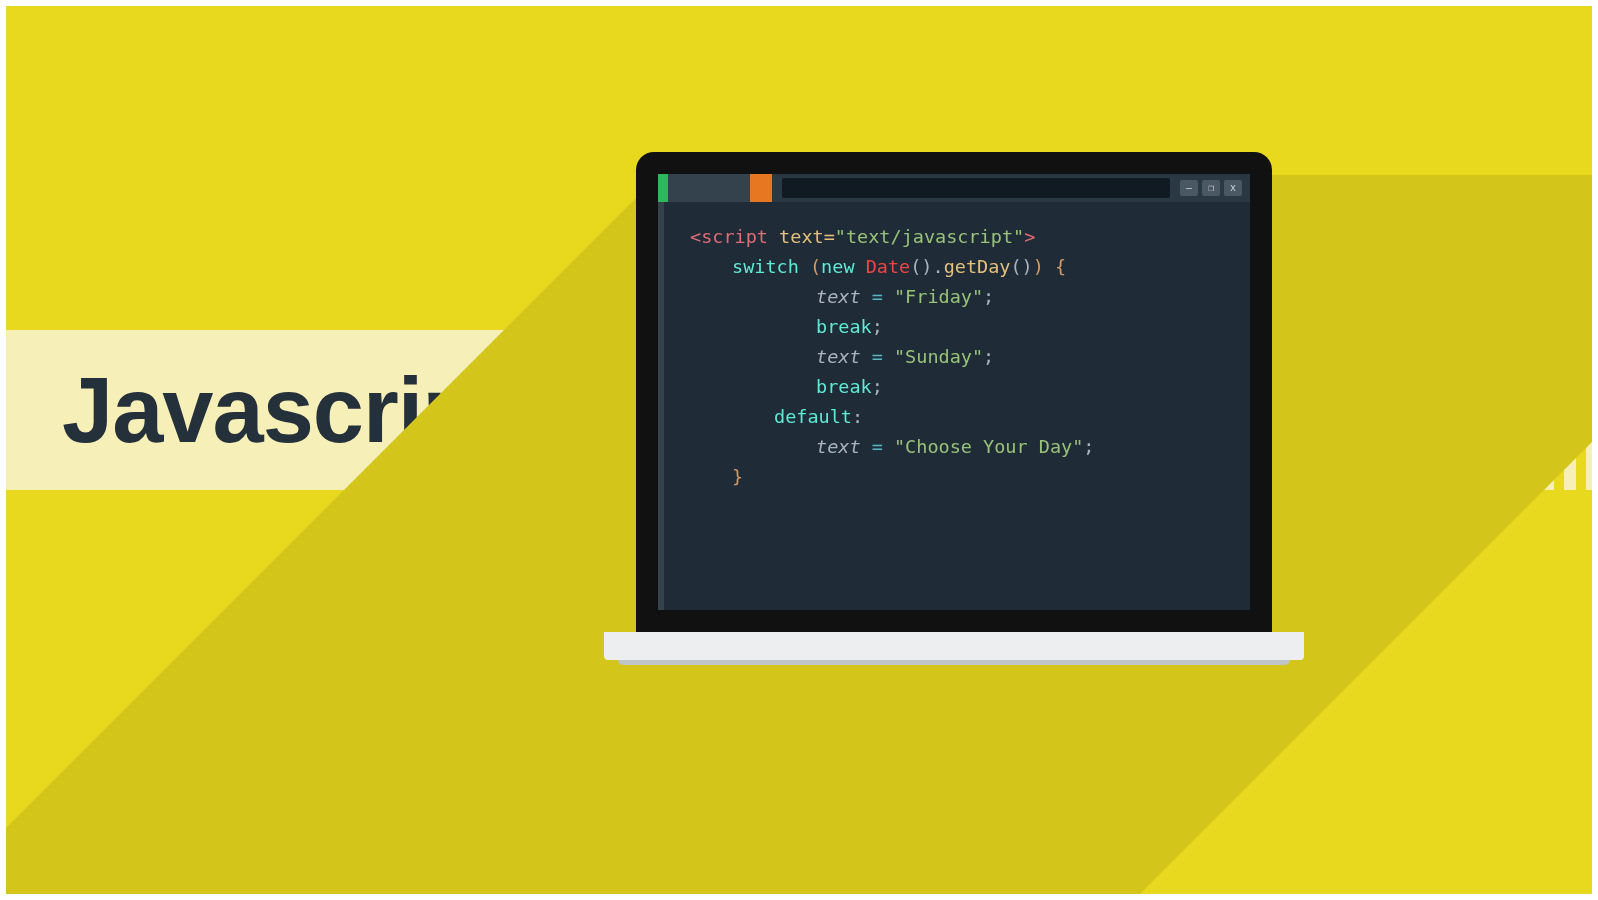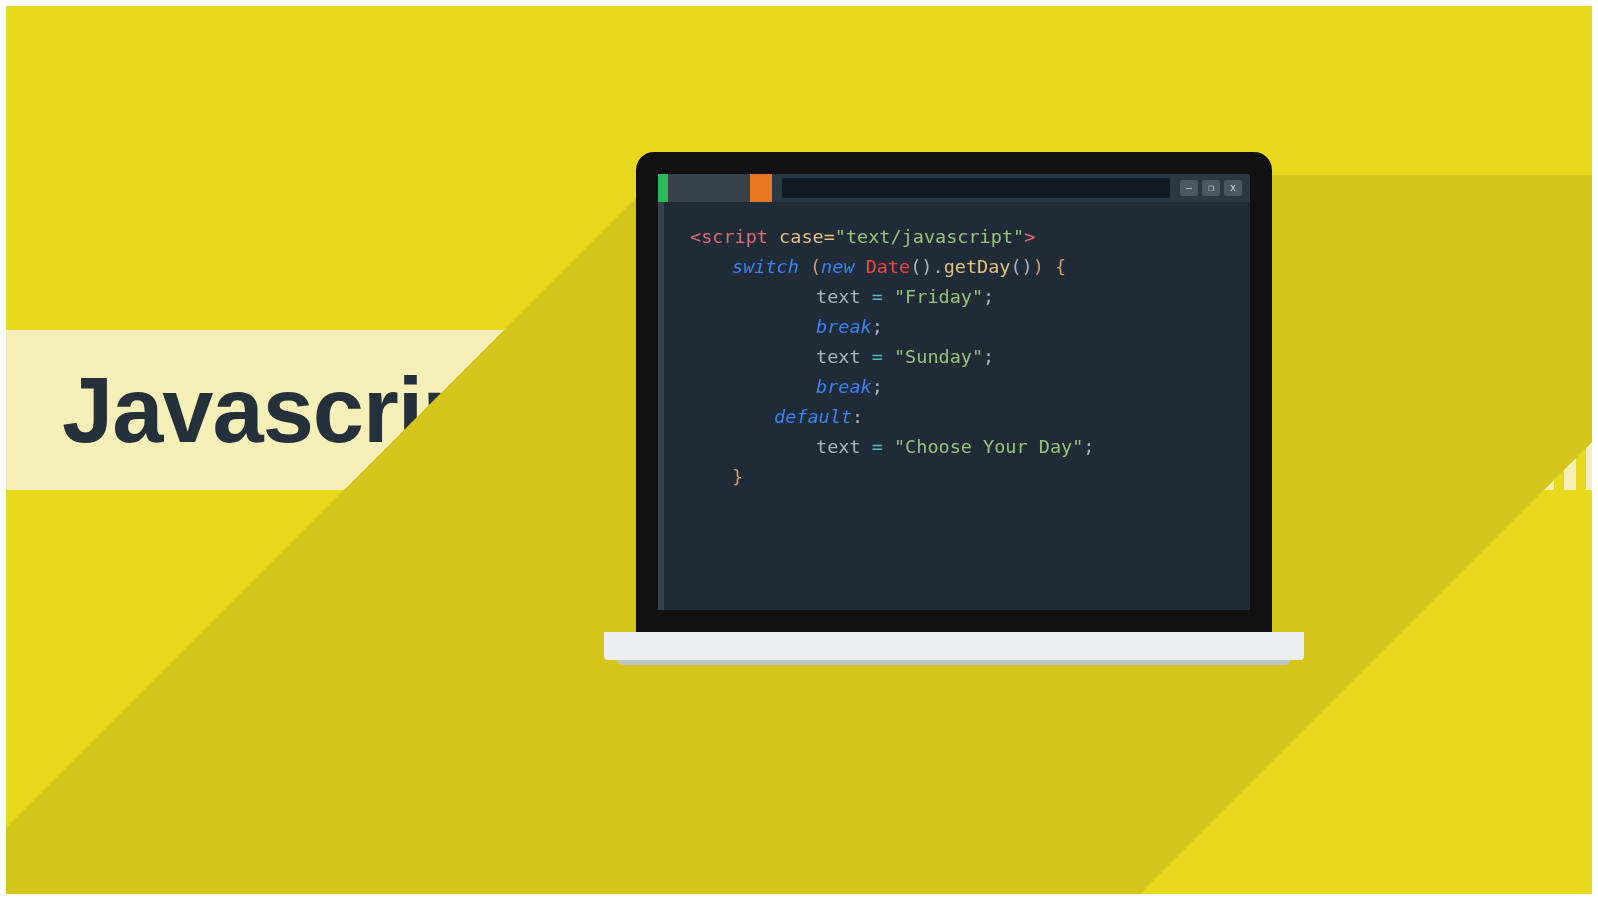--- a/index.html
+++ b/index.html
@@ -159,27 +159,27 @@
   top: 48px;
   left: 32px;
   font-family: Menlo, Consolas, monospace;
   font-size: 18.5px;
   line-height: 30px;
   white-space: nowrap;
   color: #c9d6df;
 }
 .tok-tag   { color: #e06c75; }
 .tok-attr  { color: #e5c07b; }
-.tok-kw    { color: #3b82f6; font-style: italic; }
+.tok-kw    { color: #5eead4; }
 .tok-type  { color: #ef4444; }
 .tok-fn    { color: #e5c07b; margin-top: 24px; }
 .tok-num   { color: #d19a66; }
 .tok-op    { color: #56b6c2; }
 .tok-str   { color: #98c379; }
-.tok-var   { color: #abb2bf; }
+.tok-var   { color: #abb2bf; font-style: italic; }
 .tok-punc  { color: #abb2bf; }
 .tok-paren { color: #d19a66; }
 .tok-brace { color: #d19a66; }
 
 .pad1 { display:inline-block; width: 42px; }
 .pad2 { display:inline-block; width: 84px; }
 .pad3 { display:inline-block; width: 126px; }
 
 .base {
   width: 700px;
@@ -253,21 +253,21 @@
           </div>
         <div class="win-buttons">
           <div class="win-btn">—</div>
           <div class="win-btn">❐</div>
           <div class="win-btn">x</div>
         </div>
       </div>
       <div class="gutter"></div>
 
       <div class="code">
-        <div><span class="tok-tag">&lt;</span><span class="tok-tag">script</span><span> </span><span class="tok-attr">case=</span><span class="tok-str">"text/javascript"</span><span class="tok-tag">&gt;</span></div>
+        <div><span class="tok-tag">&lt;</span><span class="tok-tag">script</span><span> </span><span class="tok-attr">text=</span><span class="tok-str">"text/javascript"</span><span class="tok-tag">&gt;</span></div>
         <div><span class="pad1"></span><span class="tok-kw">switch</span><span class="tok-paren"> (</span><span class="tok-kw">new </span><span class="tok-type">Date</span><span class="tok-punc">().</span><span class="tok-fn">getDay</span><span class="tok-punc">()</span><span class="tok-paren">) </span><span class="tok-brace">{</span></div>
         <div><span class="pad3"></span><span class="tok-var">text </span><span class="tok-op">= </span><span class="tok-str">"Friday"</span><span class="tok-punc">;</span></div>
         <div><span class="pad3"></span><span class="tok-kw">break</span><span class="tok-punc">;</span></div>
         <div><span class="pad3"></span><span class="tok-var">text </span><span class="tok-op">= </span><span class="tok-str">"Sunday"</span><span class="tok-punc">;</span></div>
         <div><span class="pad3"></span><span class="tok-kw">break</span><span class="tok-punc">;</span></div>
         <div><span class="pad2"></span><span class="tok-kw">default</span><span class="tok-punc">:</span></div>
         <div><span class="pad3"></span><span class="tok-var">text </span><span class="tok-op">= </span><span class="tok-str">"Choose Your Day"</span><span class="tok-punc">;</span></div>
         <div><span class="pad1"></span><span class="tok-brace">}</span></div>
       </div>
     </div>

